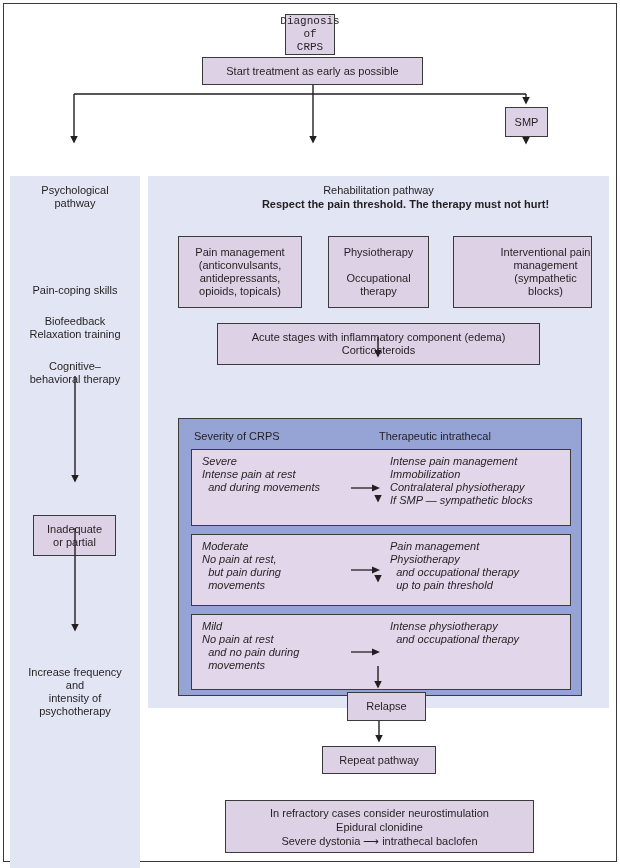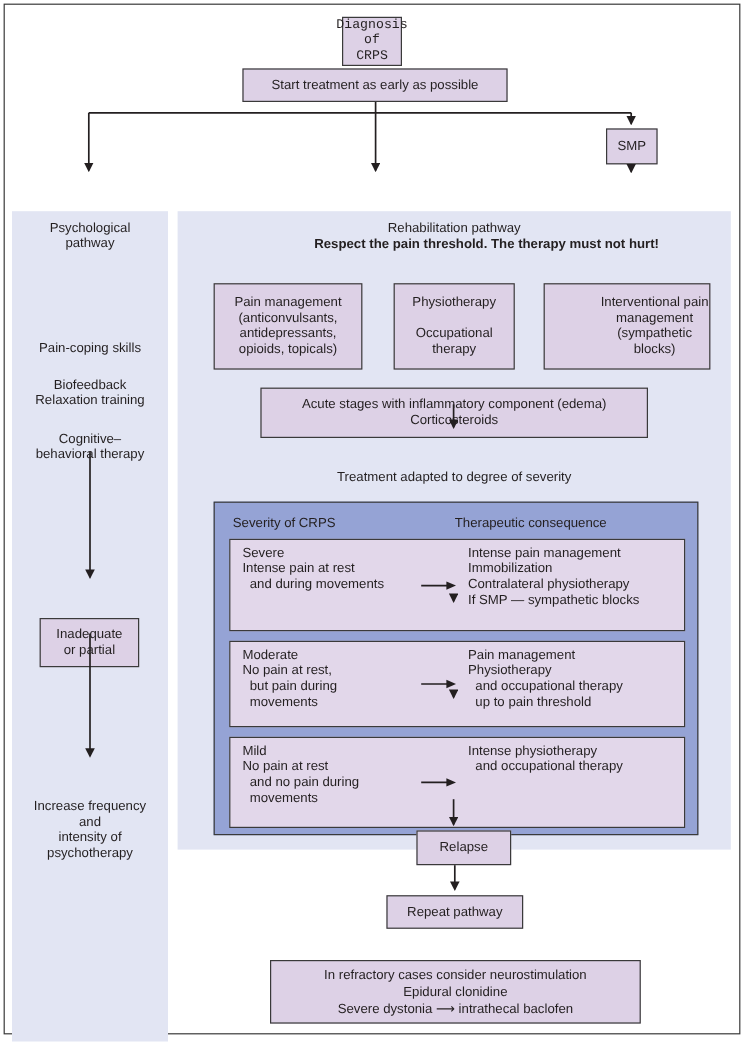--- a/index.html
+++ b/index.html
@@ -19,21 +19,21 @@
   }
   .txt{position:absolute;white-space:pre-wrap;}
   .center{text-align:center;}
   .bold{font-weight:bold;}
   .table{
     position:absolute;background:var(--table_fill,#95a3d5);
     border:1px solid var(--border,#3a3a3a);box-sizing:border-box;
   }
   .row{
     position:absolute;background:var(--row_fill,#e2d7ea);
-    border:1px solid var(--border,#3a3a3a);box-sizing:border-box;
+    border:1px solid var(--border,#3a3a3a);box-sizing:border-box;font-style:italic;
   }
   .row .left{position:absolute;left:10px;top:5px;white-space:pre-wrap;}
   .row .right{position:absolute;left:198px;top:5px;white-space:pre-wrap;}
   .row-arrow{position:absolute;left:158px;top:50%;transform:translateY(-50%);}
   #wires{position:absolute;left:0;top:0;pointer-events:none;}
 </style>
 </head>
 <body>
 
 <div id="canvas">
@@ -72,25 +72,24 @@
 
 Occupational
 therapy</div>
     <div class="box" style="left:305px;top:60px;width:139px;height:72px;padding-left:46px;">Interventional pain
 management
 (sympathetic blocks)</div>
 
     <div class="box" style="left:69px;top:147px;width:323px;height:42px;">Acute stages with inflammatory component (edema)
 Corticosteroids</div>
 
-    <div class="txt center" style="left:0;top:216px;width:461px;">Treatment adapted to degree of severity</div>
 
     <div class="table" style="left:30px;top:242px;width:404px;height:278px;">
       <div class="txt" style="left:15px;top:11px;">Severity of CRPS</div>
-      <div class="txt" style="left:200px;top:11px;">Therapeutic consequence</div>
+      <div class="txt" style="left:200px;top:11px;">Therapeutic intrathecal</div>
 
       <div class="row" style="left:12px;top:30px;width:380px;height:77px;">
         <div class="left">Severe
 Intense pain at rest
   and during movements</div>
         <svg class="row-arrow" width="32" height="10" viewBox="0 0 32 10">
           <line x1="1" y1="5" x2="23" y2="5" stroke="#231f20" stroke-width="1.3"></line>
           <polygon points="22,1.5 30,5 22,8.5" fill="#231f20"></polygon>
         </svg>
         <div class="right">Intense pain management

